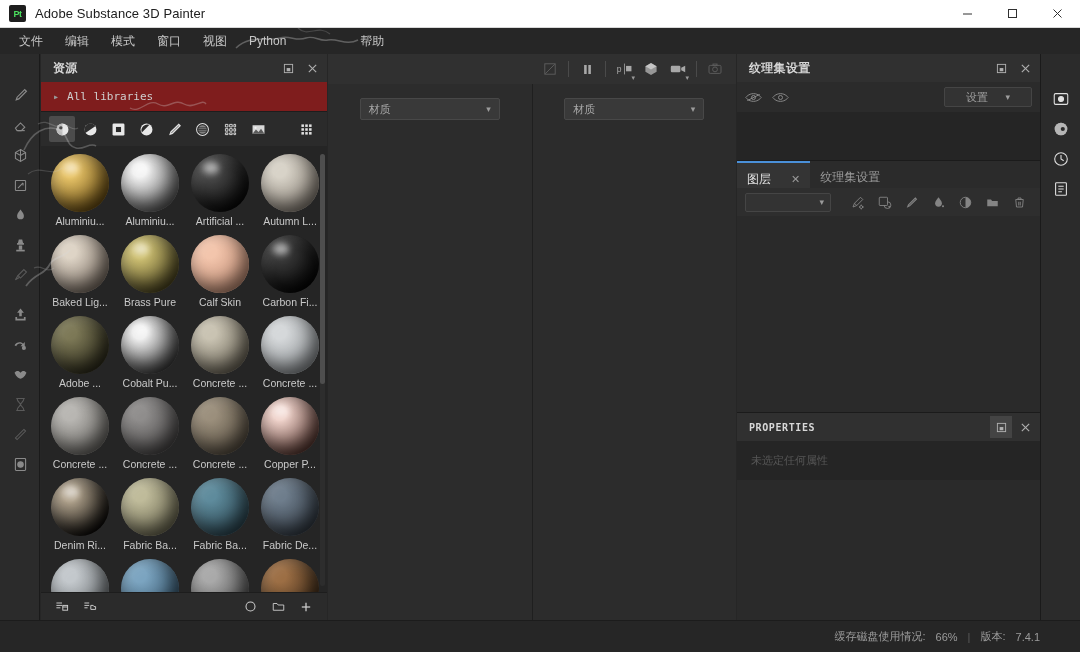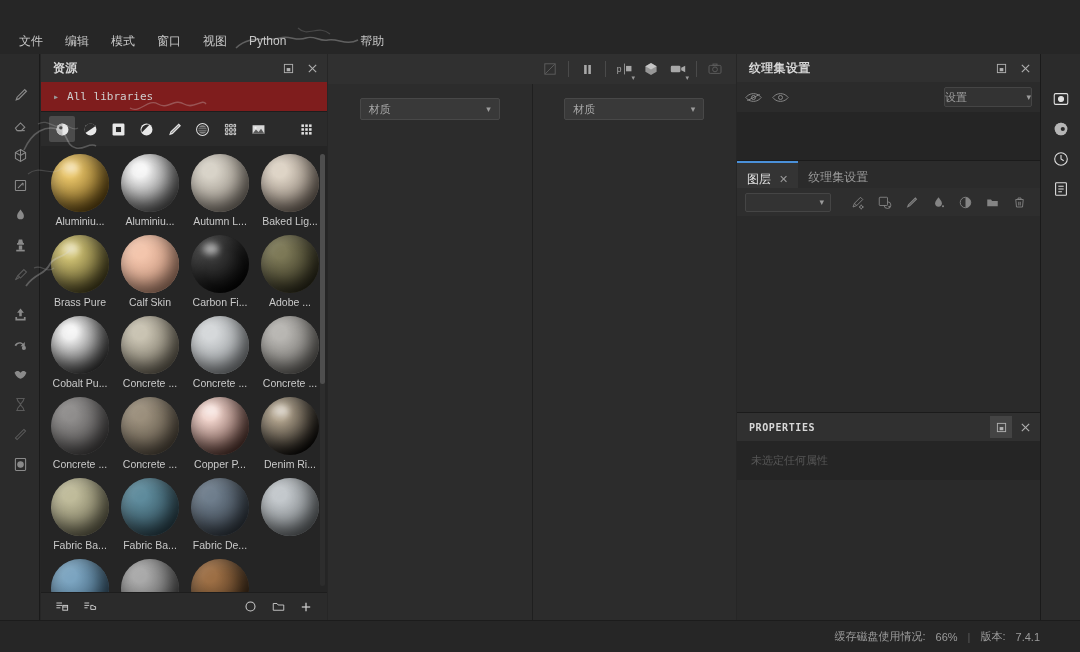--- a/index.html
+++ b/index.html
@@ -189,31 +189,31 @@
   }
   .tsl { background: #252525; }
   .tsl-bar {
     height: 30px; display: flex; align-items: center; padding: 0 8px; gap: 10px;
     background: #2b2b2b;
   }
   .tsl-ico { color: #8e8e8e; display: flex; align-items: center; }
   .tsl-dd {
     margin-left: auto; width: 88px; height: 20px; background: #333;
     border: 1px solid #454545; border-radius: 2px; display: flex;
-    align-items: center; padding: 0 0; font-size: 11px; color: #9e9e9e;
+    align-items: center; padding: 0 21px; font-size: 11px; color: #9e9e9e;
   }
   .tsl-dd .cd { margin-left: auto; font-size: 9px; }
   .tsl-body { height: 48px; background: #252525; }
 
   .tabstrip {
     height: 28px; background: #2b2b2b; display: flex; align-items: stretch;
     border-top: 1px solid #1b1b1b;
   }
   .tab {
-    display: flex; align-items: center; gap: 8px; padding: 16px 10px;
+    display: flex; align-items: center; gap: 20px; padding: 16px 10px;
     font-size: 12px; color: #9d9d9d; background: #2b2b2b;
   }
   .tab.active {
     background: #343434; color: #e2e2e2; border-top: 2px solid #4a90d9;
   }
   .tab .xs { font-size: 11px; color: #9a9a9a; }
   .layer-tools {
     height: 28px; background: #2e2e2e; display: flex; align-items: center;
     padding: 0 8px; gap: 2px;
   }
@@ -250,20 +250,44 @@
   .wm {
     position: absolute; pointer-events: none; opacity: 0.5;
     color: #cfcfcf; font-family: "DejaVu Serif", serif;
   }
 </style>
 </head>
 <body>
 
 <div id="app">
 
+  <div class="titlebar">
+    <div class="app-logo">
+      <span>Pt</span>
+    </div>
+    <div class="app-title">Adobe Substance 3D Painter</div>
+    <div class="win-ctrls">
+      <div class="win-btn">
+        <svg width="11" height="11" viewBox="0 0 11 11">
+            <line x1="1" y1="6" x2="10" y2="6" stroke="currentColor" stroke-width="1"></line>
+          </svg>
+      </div>
+      <div class="win-btn">
+        <svg width="11" height="11" viewBox="0 0 11 11">
+            <rect x="1.5" y="1.5" width="8" height="8" fill="none" stroke="currentColor" stroke-width="1"></rect>
+          </svg>
+      </div>
+      <div class="win-btn close">
+        <svg width="11" height="11" viewBox="0 0 11 11">
+            <line x1="1.5" y1="1.5" x2="9.5" y2="9.5" stroke="currentColor" stroke-width="1"></line>
+            <line x1="9.5" y1="1.5" x2="1.5" y2="9.5" stroke="currentColor" stroke-width="1"></line>
+          </svg>
+      </div>
+    </div>
+  </div>
 
   <div class="menubar">
     <div class="menu-item">文件</div>
     <div class="menu-item">编辑</div>
     <div class="menu-item">模式</div>
     <div class="menu-item">窗口</div>
     <div class="menu-item">视图</div>
     <div class="menu-item">Python</div>
     <div class="menu-item" style="margin-left:52px">帮助</div>
   </div>
@@ -453,20 +477,31 @@
           <div class="mat-cell">
             <div class="sphere" style="background: radial-gradient(circle at 32% 28%, rgb(242, 242, 242) 0%, rgb(242, 242, 242) 12%, rgb(92, 92, 92) 78%, rgb(14, 14, 14) 100%);">
               <div class="spec"></div>
               <div class="badge3"><svg width="10" height="8" viewBox="0 0 12 9" fill="#ffffff" opacity=".8">
                   <circle cx="2" cy="6.5" r="1.6"></circle>
                   <circle cx="7" cy="3" r="1.2"></circle>
                   <circle cx="10" cy="7" r="1"></circle>
                 </svg></div>
             </div>
             <div class="mat-name">Aluminiu...</div>
+          </div>
+          <div class="mat-cell">
+            <div class="sphere" style="background: radial-gradient(circle at 32% 28%, rgb(74, 74, 74) 0%, rgb(74, 74, 74) 12%, rgb(8, 8, 8) 78%, rgb(14, 14, 14) 100%);">
+              <div class="spec"></div>
+              <div class="badge3"><svg width="10" height="8" viewBox="0 0 12 9" fill="#ffffff" opacity=".8">
+                  <circle cx="2" cy="6.5" r="1.6"></circle>
+                  <circle cx="7" cy="3" r="1.2"></circle>
+                  <circle cx="10" cy="7" r="1"></circle>
+                </svg></div>
+            </div>
+            <div class="mat-name">Artificial ...</div>
           </div>
           <div class="mat-cell">
             <div class="sphere" style="background: radial-gradient(circle at 32% 28%, rgb(216, 211, 200) 0%, rgb(216, 211, 200) 12%, rgb(138, 130, 120) 78%, rgb(14, 14, 14) 100%);">
               <div class="badge3"><svg width="10" height="8" viewBox="0 0 12 9" fill="#ffffff" opacity=".8">
                   <circle cx="2" cy="6.5" r="1.6"></circle>
                   <circle cx="7" cy="3" r="1.2"></circle>
                   <circle cx="10" cy="7" r="1"></circle>
                 </svg></div>
             </div>
             <div class="mat-name">Autumn L...</div>

